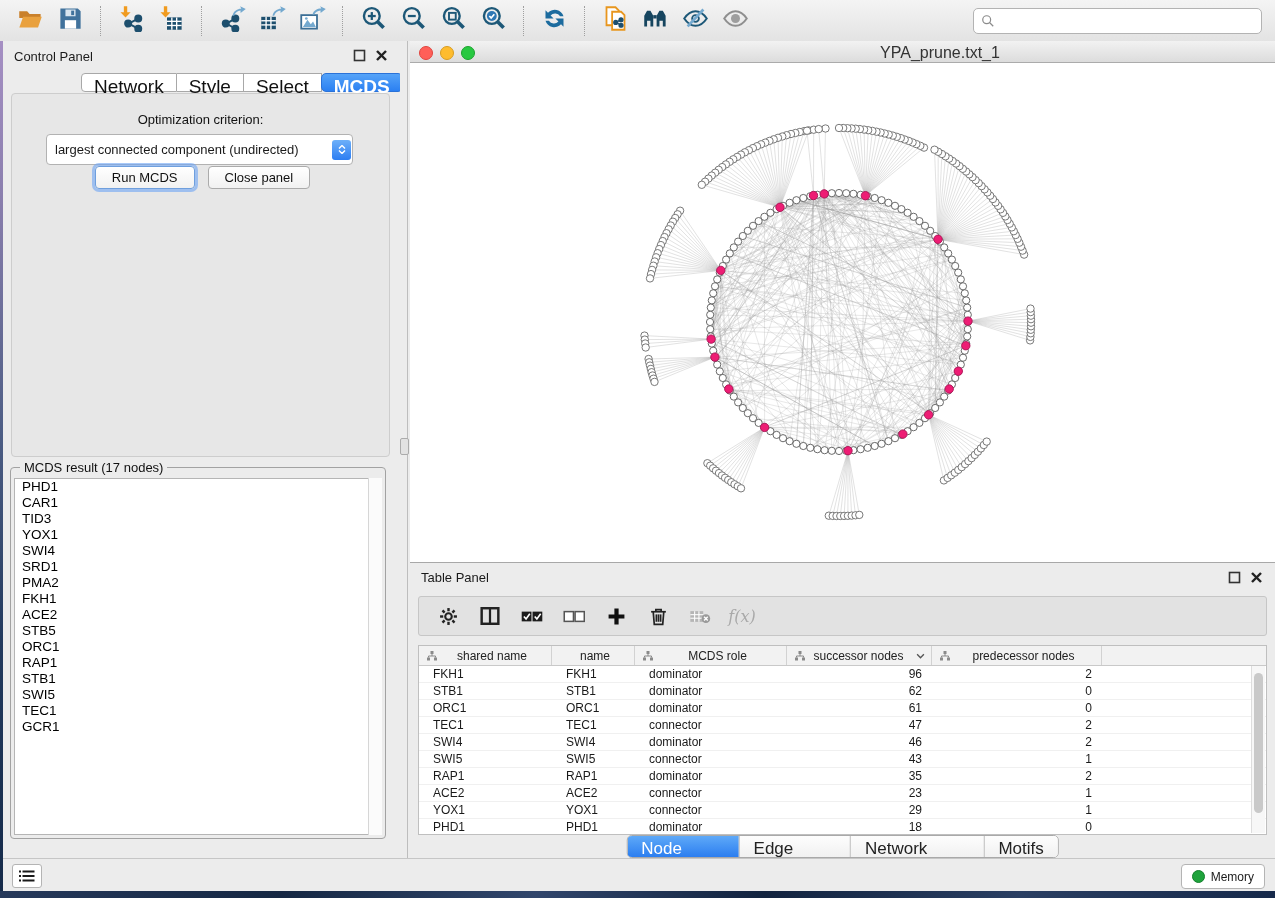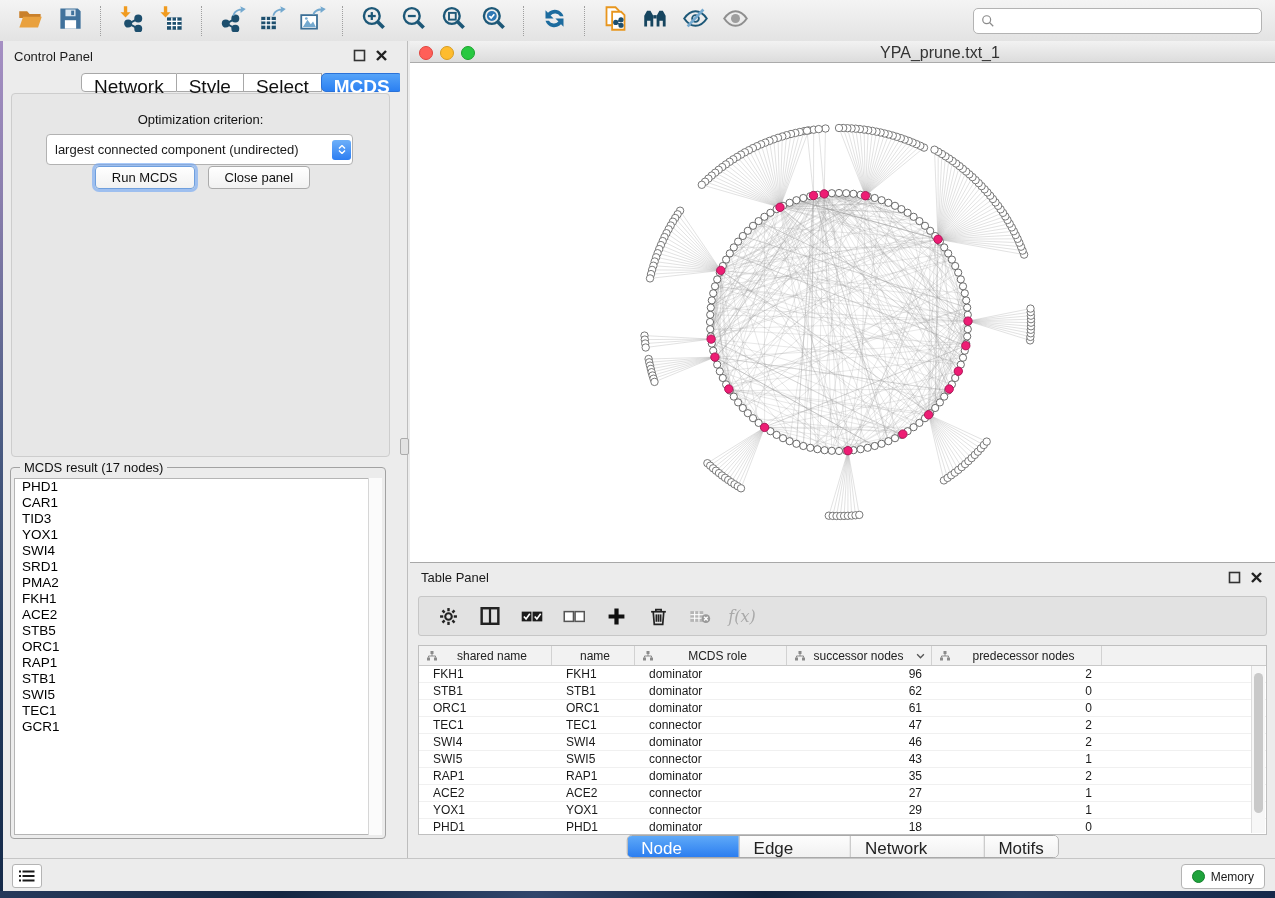--- a/index.html
+++ b/index.html
@@ -862,21 +862,21 @@
             <div class="td txt" style="width: 133px;">RAP1</div>
             <div class="td txt" style="width: 83px;">RAP1</div>
             <div class="td txt" style="width: 152px;">dominator</div>
             <div class="td num" style="width: 145px;">35</div>
             <div class="td num" style="width: 170px;">2</div>
           </div>
           <div class="trow">
             <div class="td txt" style="width: 133px;">ACE2</div>
             <div class="td txt" style="width: 83px;">ACE2</div>
             <div class="td txt" style="width: 152px;">connector</div>
-            <div class="td num" style="width: 145px;">27</div>
+            <div class="td num" style="width: 145px;">23</div>
             <div class="td num" style="width: 170px;">1</div>
           </div>
           <div class="trow">
             <div class="td txt" style="width: 133px;">YOX1</div>
             <div class="td txt" style="width: 83px;">YOX1</div>
             <div class="td txt" style="width: 152px;">connector</div>
             <div class="td num" style="width: 145px;">29</div>
             <div class="td num" style="width: 170px;">1</div>
           </div>
           <div class="trow">

